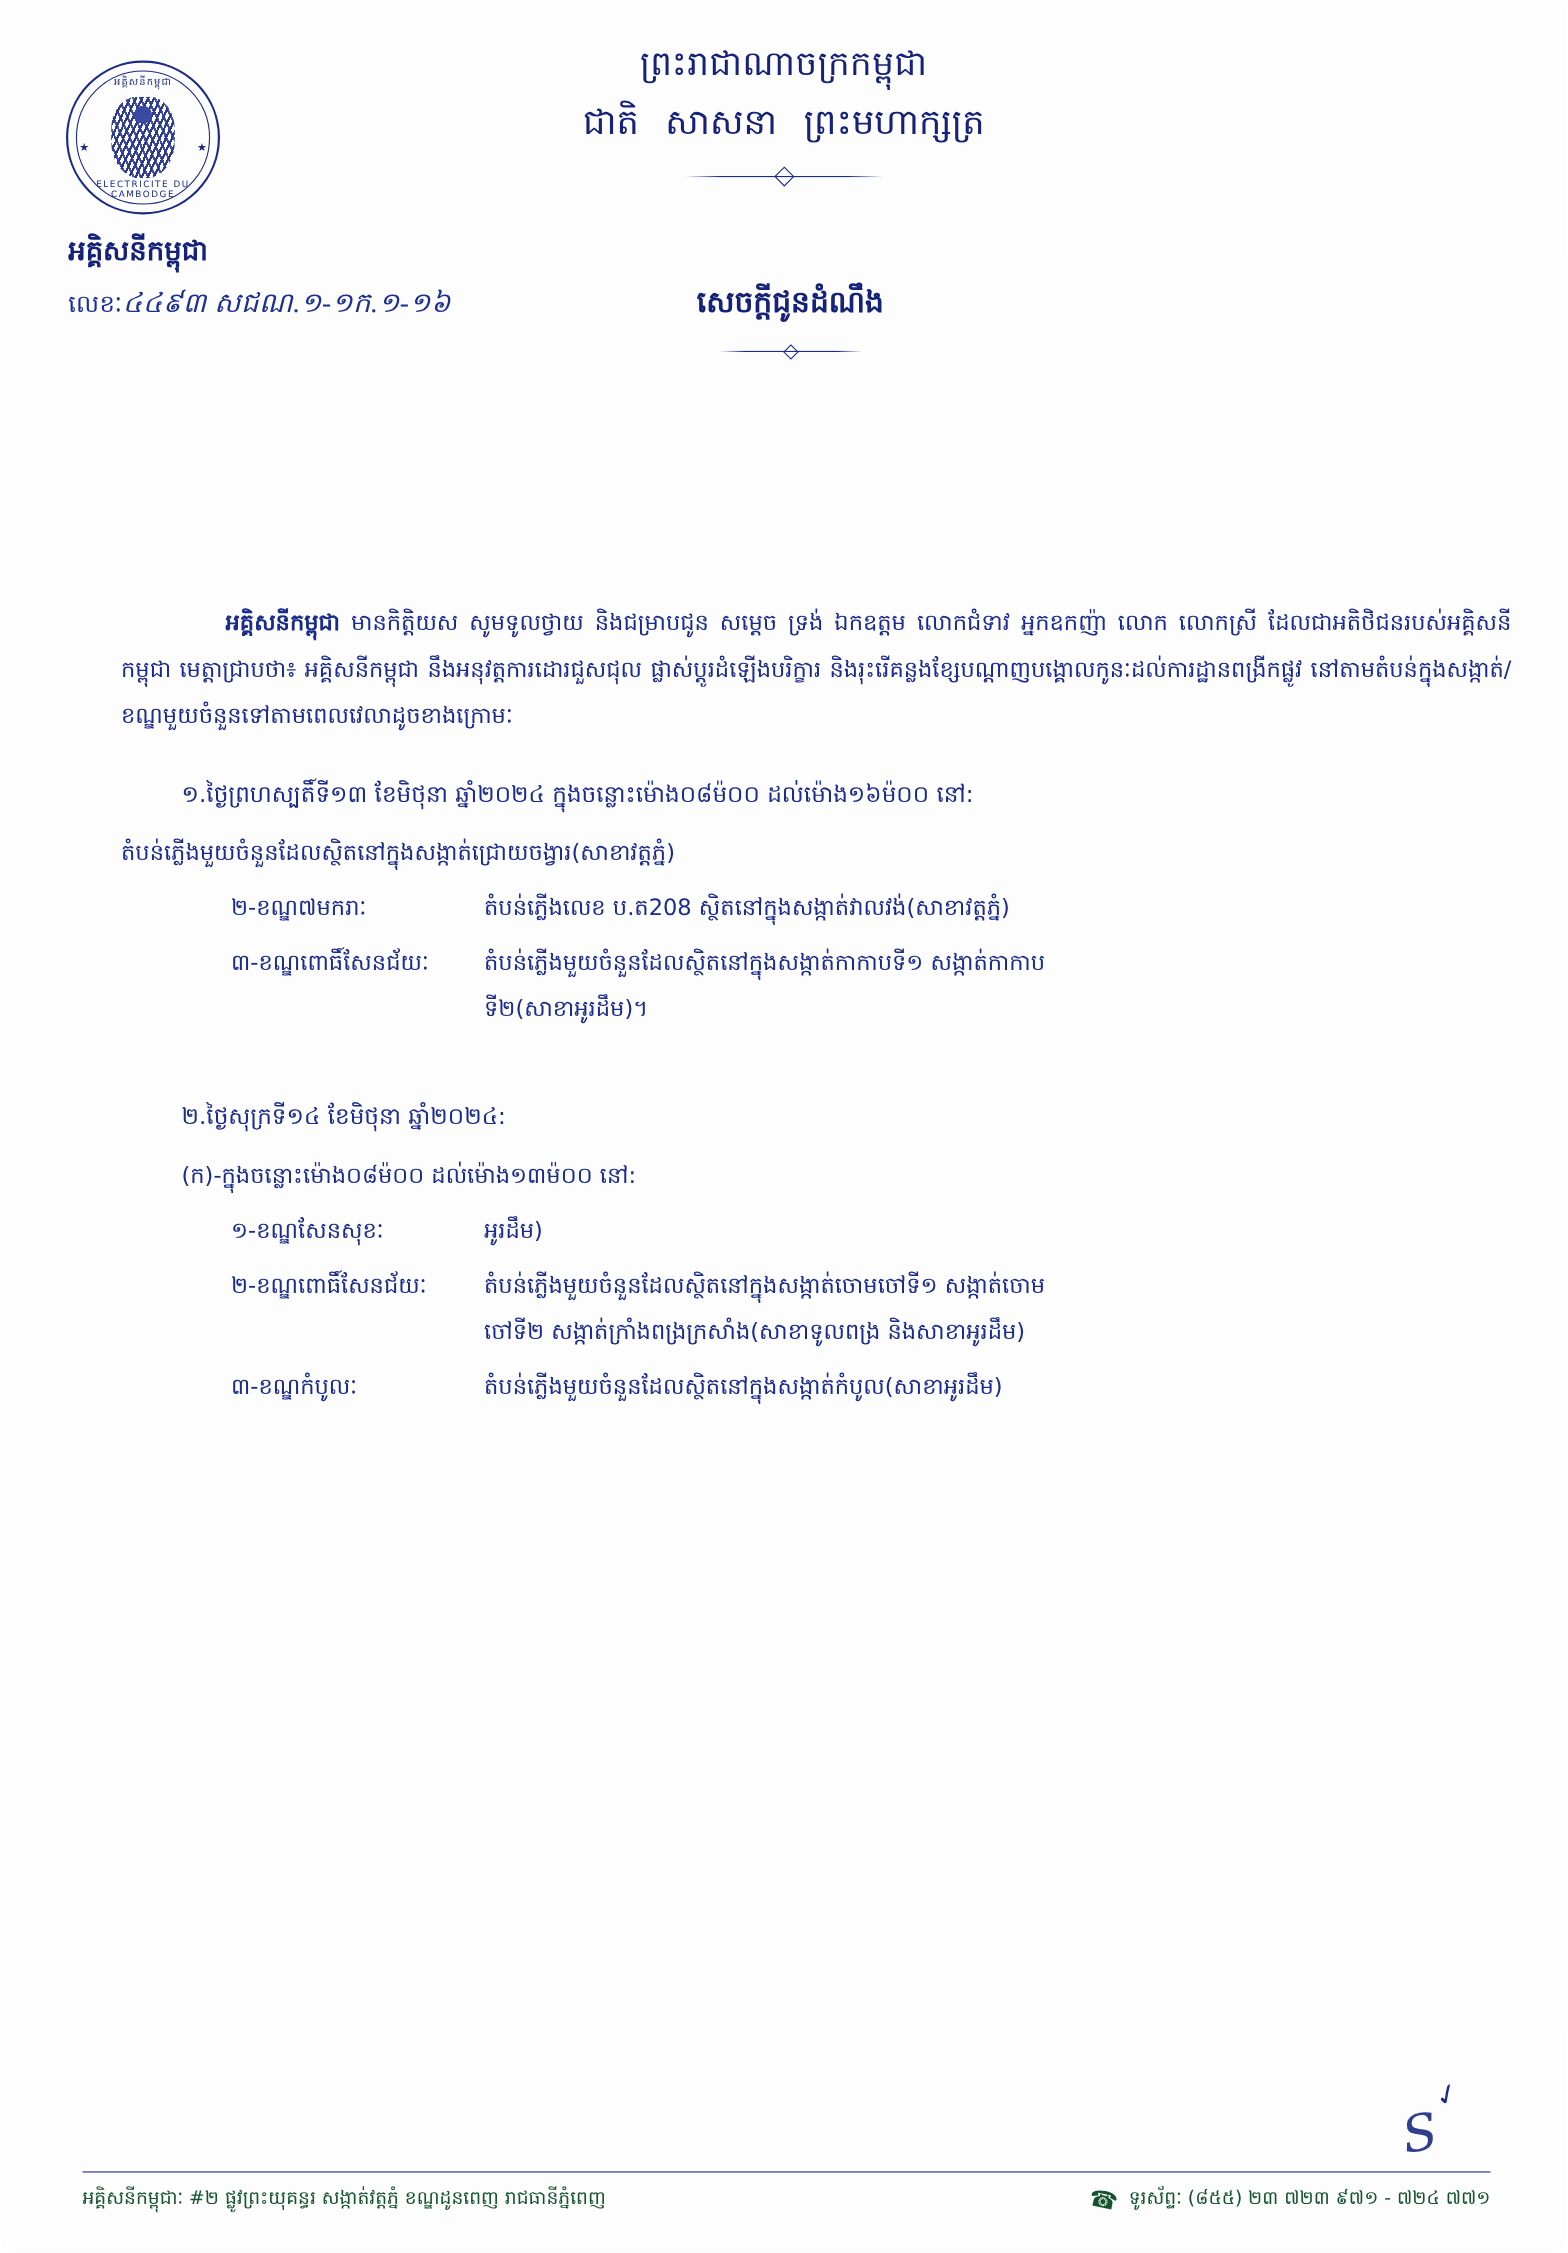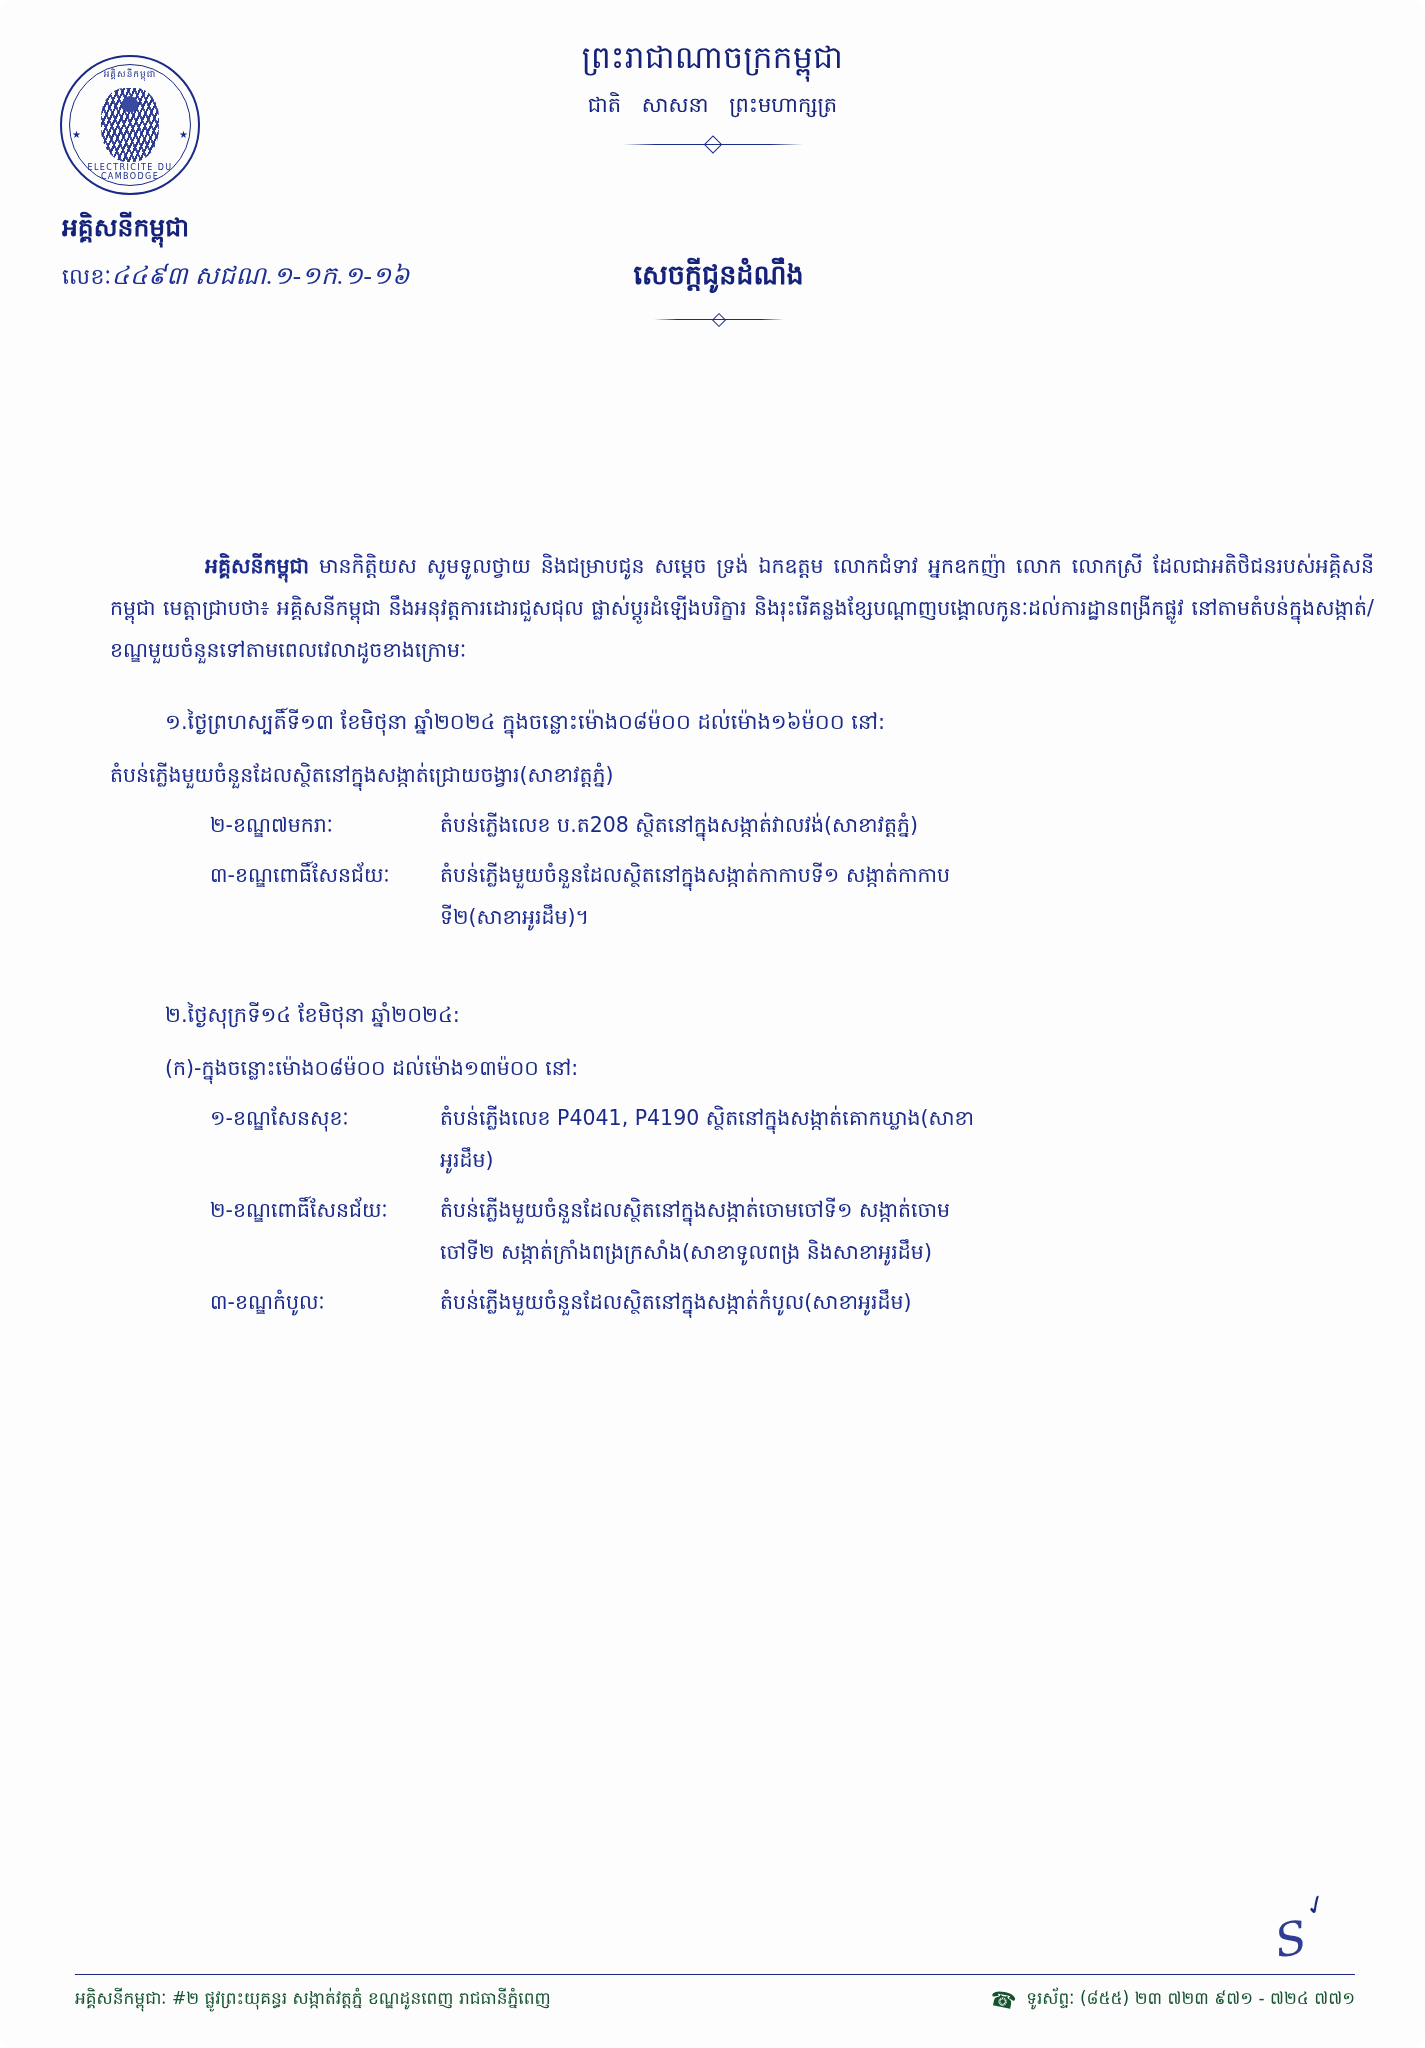--- a/index.html
+++ b/index.html
@@ -86,21 +86,21 @@
     right: 0;
     top: 38px;
     text-align: center;
   }
   .kingdom .l1 {
     font-size: 31px;
     letter-spacing: .5px;
     color: #15227a;
   }
   .kingdom .l2 {
-    font-size: 21px;
+    font-size: 32px;
     margin-top: 8px;
     color: #15227a;
     word-spacing: 14px;
   }
   .flourish {
     margin: 14px auto 0;
     width: 180px;
     height: 16px;
     position: relative;
   }
@@ -321,21 +321,20 @@
 
     <div class="gap"></div>
 
     <div>
       <div class="section-title">២.ថ្ងៃសុក្រទី១៤  ខែមិថុនា  ឆ្នាំ២០២៤:</div>
       <div class="sub-line">(ក)-ក្នុងចន្លោះម៉ោង០៨ម៉០០ ដល់ម៉ោង១៣ម៉០០ នៅ:</div>
       <div class="rows">
         <div class="row">
           <div class="label">១-ខណ្ឌសែនសុខៈ</div>
           <div class="value">
-            <span>តំបន់ភ្លើងលេខ  P4041, P4190  ស្ថិតនៅក្នុងសង្កាត់គោកឃ្លាង(សាខា</span>
             <span class="cont">អូរដឹម)</span>
           </div>
         </div>
         <div class="row">
           <div class="label">២-ខណ្ឌពោធិ៍សែនជ័យៈ</div>
           <div class="value">
             <span>តំបន់ភ្លើងមួយចំនួនដែលស្ថិតនៅក្នុងសង្កាត់ចោមចៅទី១    សង្កាត់ចោម</span>
             <span class="cont">ចៅទី២ សង្កាត់ក្រាំងពង្រក្រសាំង(សាខាទូលពង្រ និងសាខាអូរដឹម)</span>
           </div>
         </div>

